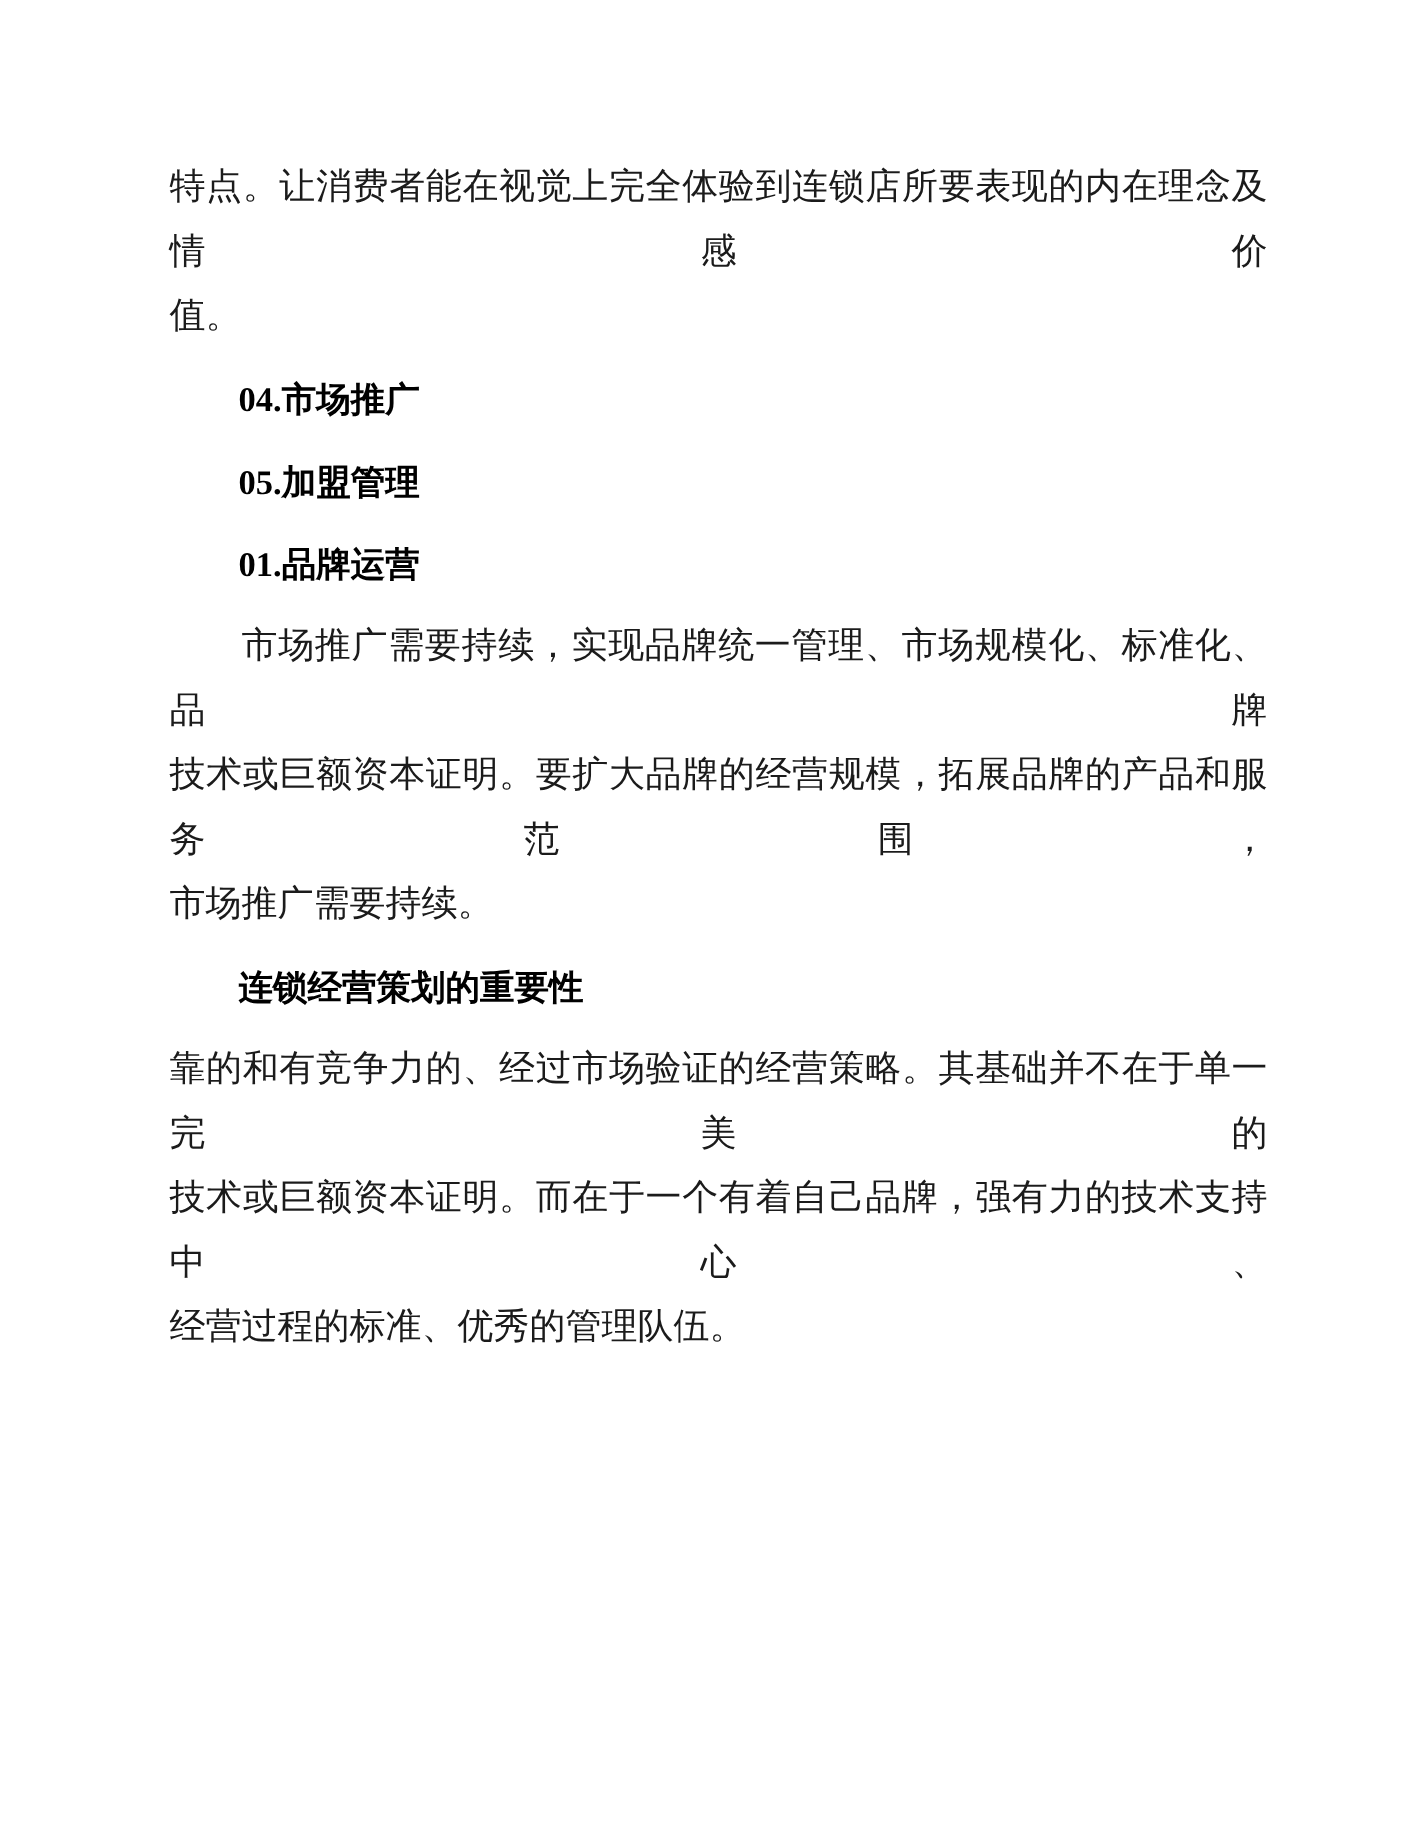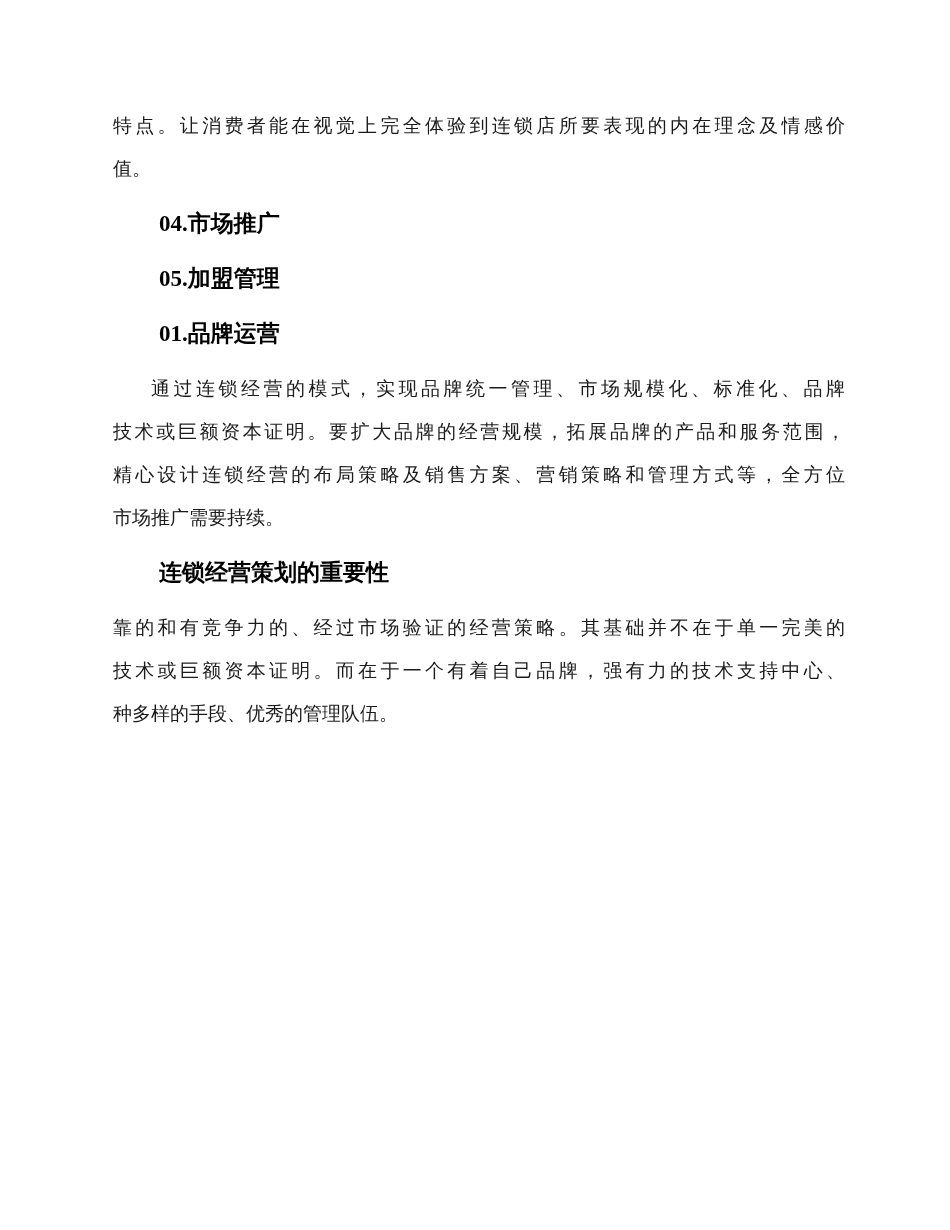--- a/index.html
+++ b/index.html
@@ -18,21 +18,21 @@
     box-sizing: border-box;
     width: 950px;
     height: 1230px;
     padding: 104px 105px 0 113px;
     background: #ffffff;
   }
   .block { margin: 0; }
   .block.heading { margin: 12px 0; }
   .line {
     width: 732px;
-    font-size: 19px;
+    font-size: 24px;
     line-height: 43px;
     text-align: justify;
     text-align-last: justify;
   }
   .line.indent { text-indent: 2em; }
   .line.para-end { text-align-last: left; }
   .block.heading .line {
     font-weight: 700;
     font-size: 23px;
     color: #000000;
@@ -50,27 +50,26 @@
       <div class="block heading">
         <div class="line indent para-end">04.市场推广</div>
       </div>
       <div class="block heading">
         <div class="line indent para-end">05.加盟管理</div>
       </div>
       <div class="block heading">
         <div class="line indent para-end">01.品牌运营</div>
       </div>
       <div class="block paragraph">
-        <div class="line indent">通过连锁经营的模式，实现品牌统一管理、市场规模化、标准化、品牌</div>
+        <div class="line indent">市场推广需要持续，实现品牌统一管理、市场规模化、标准化、品牌</div>
         <div class="line">技术或巨额资本证明。要扩大品牌的经营规模，拓展品牌的产品和服务范围，</div>
-        <div class="line">精心设计连锁经营的布局策略及销售方案、营销策略和管理方式等，全方位</div>
         <div class="line para-end">市场推广需要持续。</div>
       </div>
       <div class="block heading">
         <div class="line indent para-end">连锁经营策划的重要性</div>
       </div>
       <div class="block paragraph">
         <div class="line">靠的和有竞争力的、经过市场验证的经营策略。其基础并不在于单一完美的</div>
         <div class="line">技术或巨额资本证明。而在于一个有着自己品牌，强有力的技术支持中心、</div>
-        <div class="line para-end">种多样的手段、优秀的管理队伍。</div>
+        <div class="line para-end">经营过程的标准、优秀的管理队伍。</div>
       </div>
     </div>
 </div>
 
 </body></html>

